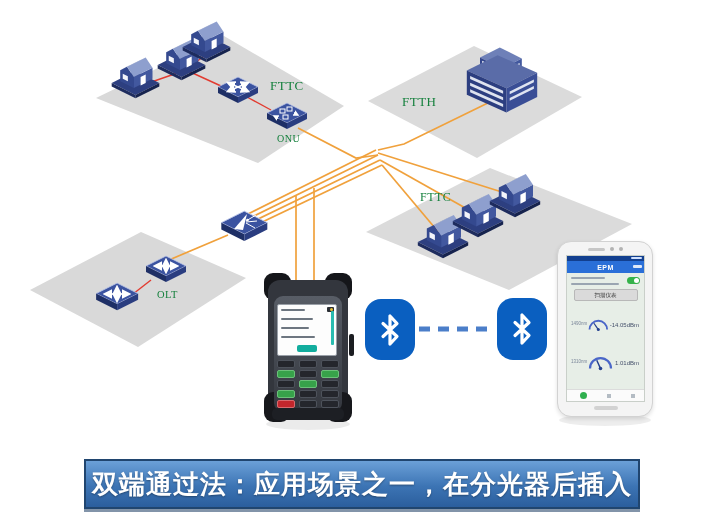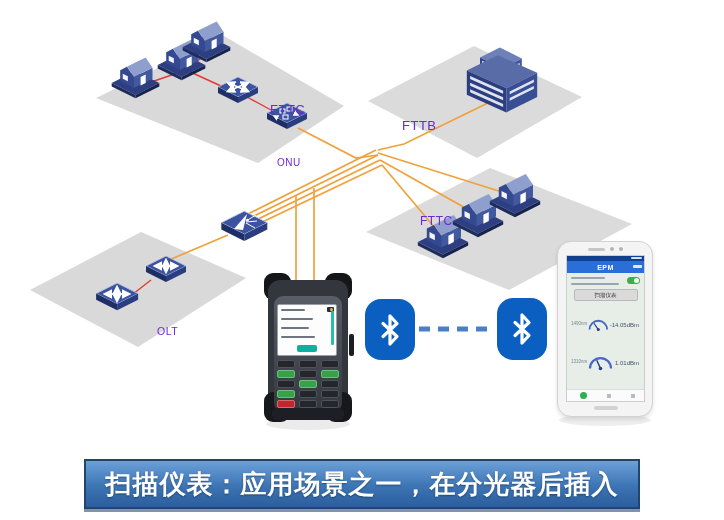--- a/index.html
+++ b/index.html
@@ -1,22 +1,22 @@
 <!DOCTYPE html>
 <html><head>
 <meta charset="utf-8">
 <style>
   html,body{margin:0;padding:0;background:#ffffff;}
   .stage{position:relative;width:724px;height:520px;background:#fff;overflow:hidden;
          font-family:"Liberation Sans",sans-serif;}
   .abs{position:absolute;}
 
   
-  .net-label{position:absolute;color:#6d28d9;font-family:Liberation Sans, sans-serif;
-             letter-spacing:.5px;white-space:nowrap;margin-top:24px;}
+  .net-label{position:absolute;color:#15803d;font-family:Liberation Serif, serif;
+             letter-spacing:.5px;white-space:nowrap;}
 
   
   .meter{position:absolute;left:264px;top:272px;width:88px;height:150px;}
   .meter .body{position:absolute;left:4px;top:8px;right:4px;bottom:2px;background:#33363d;border-radius:12px;}
   .meter .shoulder{position:absolute;width:27px;height:27px;background:#15161a;border-radius:9px;top:1px;}
   .meter .shoulder.l{left:0;} .meter .shoulder.r{right:0;}
   .meter .saddle{position:absolute;left:22px;top:10px;width:44px;height:11px;background:#26282d;border-radius:4px;}
   .meter .bumper{position:absolute;width:26px;height:30px;background:#17181c;border-radius:9px;bottom:0;}
   .meter .bumper.l{left:0;} .meter .bumper.r{right:0;}
   .meter .face{position:absolute;left:10px;top:24px;right:10px;bottom:10px;
@@ -198,23 +198,23 @@
         <path d="M246,223 L255,228"></path>
       </g>
       <circle cx="247.5" cy="220" r="1.3" fill="#ffffff"></circle>
     </g>
 
     <path d="M419,329 L495,329" stroke="#4b7ec9" stroke-width="5" stroke-dasharray="11 8" fill="none"></path>
   </svg>
 
   <div class="net-label" style="left:270px;top:78px;font-size:13px;">FTTC</div>
   <div class="net-label" style="left:277px;top:133px;font-size:10px;">ONU</div>
-  <div class="net-label" style="left:402px;top:94px;font-size:13px;">FTTB</div>
+  <div class="net-label" style="left:402px;top:94px;font-size:13px;">FTTH</div>
   <div class="net-label" style="left:420px;top:190px;font-size:12px;">FTTC</div>
-  <div class="net-label" style="left:157px;top:301px;font-size:10.5px;">OLT</div>
+  <div class="net-label" style="left:157px;top:289px;font-size:10.5px;">OLT</div>
 
   <div class="meter">
     <div class="shoulder l"></div>
     <div class="shoulder r"></div>
     <div class="saddle"></div>
     <div class="body"></div>
     <div class="bumper l"></div>
     <div class="bumper r"></div>
     <div class="face"></div>
     <div class="sidebtn"></div>
@@ -313,16 +313,16 @@
       <div class="nav">
         <div class="home"></div>
         <div class="sq" style="left:40px;"></div>
         <div class="sq" style="left:64px;"></div>
       </div>
     </div>
     <div class="homebar"></div>
   </div>
 
   <div class="banner">
-    <span class="txt">扫描仪表：应用场景之一，在分光器后插入</span>
+    <span class="txt">双端通过法：应用场景之一，在分光器后插入</span>
   </div>
 
 </div>
 
 </body></html>

